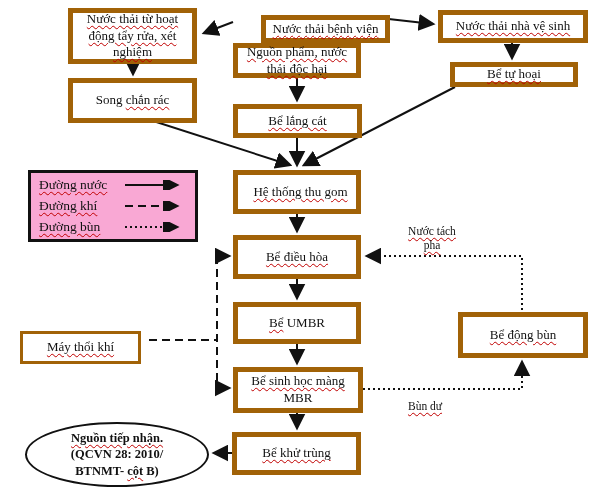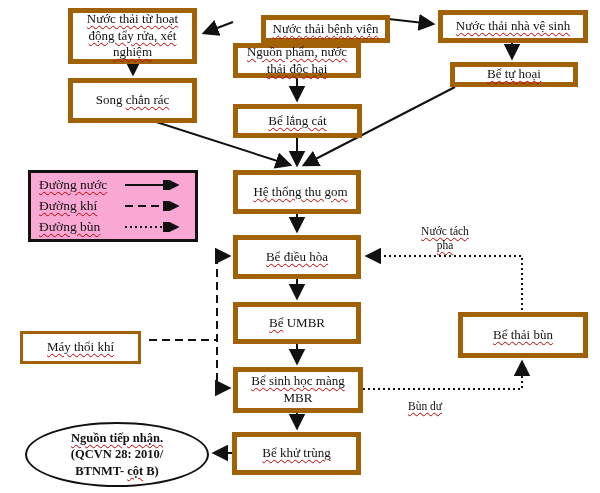--- a/index.html
+++ b/index.html
@@ -45,21 +45,21 @@
     text-align:left;font-weight:bold;font-size:12.5px;line-height:1.3;
   }
   .legend{
     position:absolute;left:28px;top:170px;width:170px;height:72px;box-sizing:border-box;
     border:3px solid #111;background:#f9a8d4;z-index:1;
     display:flex;flex-direction:column;justify-content:center;gap:2px;
     padding:3px 8px;font-size:13.5px;
   }
   .legend-row{display:flex;align-items:center;justify-content:space-between;height:19px;}
   .legend-row svg{flex:0 0 auto;}
-  .lab-water{left:405px;top:224px;width:80px;}
+  .lab-water{left:392px;top:224px;width:80px;}
   .lab-sludge{left:398px;top:399px;width:54px;}
 </style>
 </head>
 <body>
 
 <div id="stage">
 
   <svg id="wires" width="600" height="493" viewBox="0 0 600 493">
     <defs>
       <marker id="ah" viewBox="0 0 10 10" refX="8.5" refY="5" markerWidth="8.5" markerHeight="8.5" orient="auto-start-reverse">
@@ -164,21 +164,21 @@
   <div class="box thick b-blower">
     <div class="wv">Máy thổi khí</div>
   </div>
 
   <div class="box b-mbr">
     <div class="wv">Bể sinh học màng</div>
     <div>MBR</div>
   </div>
 
   <div class="box b-sludge">
-    <div class="wv">Bể thải bùn</div>
+    <div class="wv">Bể động bùn</div>
   </div>
 
   <div class="box b-disinfect">
     <div class="wv">Bể khử trùng</div>
   </div>
 
   <div class="ellipse">
     <div class="wv">Nguồn tiếp nhận.</div>
     <div>(QCVN 28: 2010/</div>
     <div><span>BTNMT-&nbsp;</span><span class="wv">cột</span><span>&nbsp;B)</span></div>

